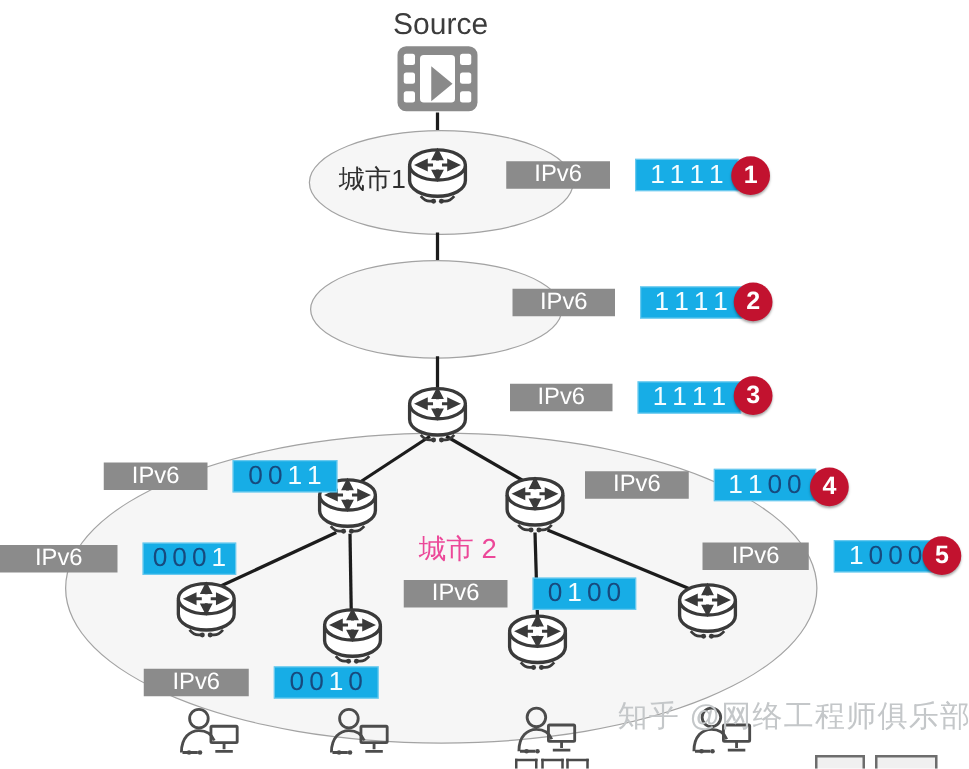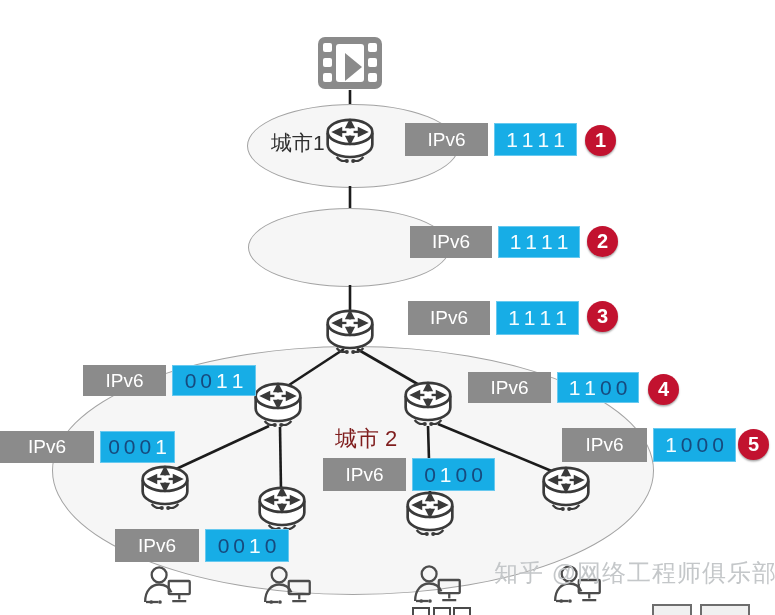--- a/index.html
+++ b/index.html
@@ -12,26 +12,26 @@
     position:absolute;border:1.3px solid #a3a3a3;background:#f6f6f6;border-radius:50%;
   }
   #cloud-city1{left:247px;top:104px;width:210px;height:82px;}
   #cloud-backbone{left:248px;top:208px;width:200px;height:77px;}
   #cloud-city2{left:52px;top:346px;width:600px;height:247px;}
   
   .dlabel{position:absolute;white-space:nowrap;}
   #source-label{left:310px;top:6px;width:85px;text-align:center;font-size:24px;color:#3c3c3c;}
   #city1-label{left:271px;top:129px;font-size:21px;color:#2f2f2f;}
   #backbone-label{left:293px;top:231px;font-size:22px;color:#2b2b2b;}
-  #city2-label{left:335px;top:424px;font-size:22px;color:#7f1d1d;}
+  #city2-label{left:335px;top:424px;font-size:22px;color:#ec4899;}
   
   #wires{position:absolute;left:0;top:0;}
   #wires line{stroke:var(--line,#1c1c1c);stroke-width:2.6;}
   
-  .packet{position:absolute;display:flex;gap:6px;}
+  .packet{position:absolute;display:flex;gap:20px;align-items:center;}
   .packet .proto{
     background:var(--packet-proto-bg,#8b8b8b);color:#fff;font-size:19px;
     display:flex;align-items:center;justify-content:center;
   }
   .packet .bits{
     background:var(--packet-bits-bg,#17ade6);font-size:21px;letter-spacing:4px;
     display:flex;align-items:center;justify-content:center;font-weight:500;
     border:1.5px solid rgba(255,255,255,.35);box-sizing:border-box;
     padding-left:4px;
   }
@@ -115,20 +115,21 @@
     <line x1="350" y1="186" x2="350" y2="208"></line>
     <line x1="350" y1="285" x2="350" y2="310"></line>
     <line x1="344" y1="349" x2="286" y2="387"></line>
     <line x1="357" y1="349" x2="421" y2="386"></line>
     <line x1="269" y1="426" x2="174" y2="470"></line>
     <line x1="280" y1="427" x2="281" y2="490"></line>
     <line x1="428" y1="426" x2="430" y2="494"></line>
     <line x1="438" y1="424" x2="554" y2="472"></line>
   </svg>
 
+  <div class="dlabel" id="source-label">Source</div>
   <svg id="film-icon" width="66" height="54" viewBox="0 0 66 54">
     <rect x="1" y="1" width="64" height="52" rx="7" fill="#8a8a8a"></rect>
     <rect x="6" y="7" width="9" height="9" rx="2" fill="#fff"></rect>
     <rect x="6" y="22" width="9" height="9" rx="2" fill="#fff"></rect>
     <rect x="6" y="37" width="9" height="9" rx="2" fill="#fff"></rect>
     <rect x="51" y="7" width="9" height="9" rx="2" fill="#fff"></rect>
     <rect x="51" y="22" width="9" height="9" rx="2" fill="#fff"></rect>
     <rect x="51" y="37" width="9" height="9" rx="2" fill="#fff"></rect>
     <rect x="19" y="8" width="28" height="38" rx="3" fill="#fff"></rect>
     <polygon points="28,17 28,45 45,31" fill="#8a8a8a"></polygon>

